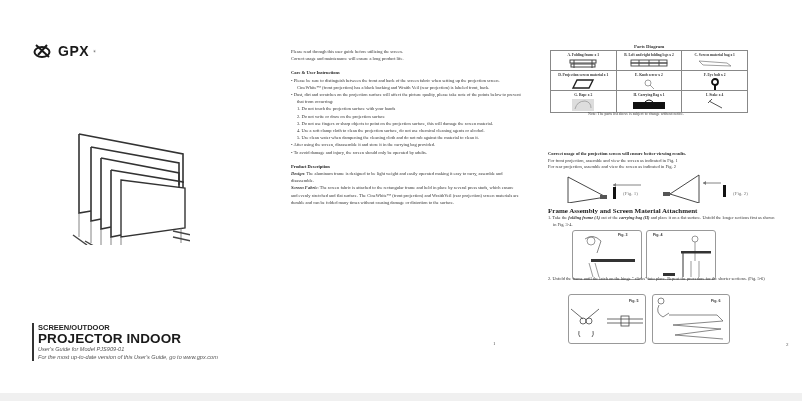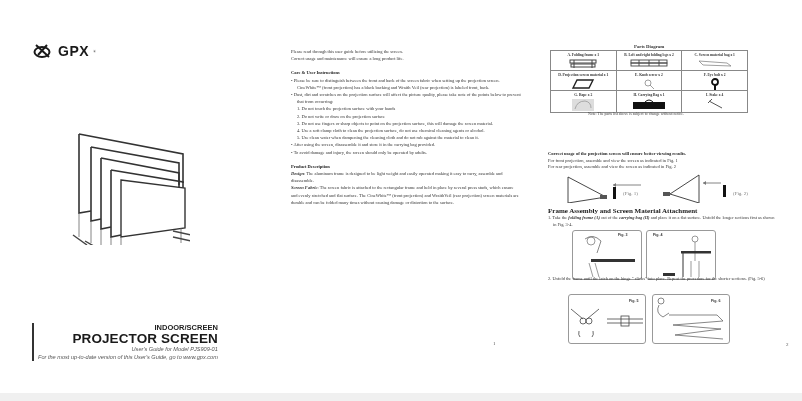--- a/index.html
+++ b/index.html
@@ -1,19 +1,19 @@
 <!DOCTYPE html>
 <html><head>
 <meta charset="utf-8">
 <style>
   * { box-sizing: border-box; margin: 0; padding: 0; }
   html, body { width: 802px; height: 401px; background: #ffffff; overflow: hidden; }
   body { position: relative; font-family: "Liberation Serif", serif; color: #222; }
 
-  .cover { position: absolute; left: 0; top: 0; width: 268px; height: 401px; text-align: right; }
+  .cover { position: absolute; left: 0; top: 0; width: 268px; height: 401px; }
   .page1 { position: absolute; left: 268px; top: 0; width: 268px; height: 401px; }
   .page2 { position: absolute; left: 536px; top: 0; width: 266px; height: 322px; }
 
   .bottom-strip { position: absolute; left: 0; top: 393px; width: 802px; height: 8px; background: #f0f0f0; }
 
   
   .logo { position: absolute; left: 33px; top: 43px; display: flex; align-items: center; gap: 3px; }
   .logo-mark { width: 22px; height: 16px; }
   .logo-text { font-family: "Liberation Sans", sans-serif; font-weight: 700; font-size: 14px; letter-spacing: 0.5px; color: #1a1a1a; }
   .logo-reg { font-size: 4px; vertical-align: top; margin-left: 1px; }
@@ -92,22 +92,22 @@
     </g>
     <g stroke="#444" stroke-width="1.4">
       <line x1="18" y1="110" x2="32" y2="120"></line>
       <line x1="30" y1="116" x2="44" y2="124"></line>
       <line x1="118" y1="106" x2="136" y2="110"></line>
       <line x1="118" y1="112" x2="136" y2="116"></line>
     </g>
   </svg>
 
   <div class="cover-title">
-    <div class="cover-kicker">INDOOR/SCREEN</div>
-    <div class="cover-main">PROJECTOR SCREEN</div>
+    <div class="cover-kicker">SCREEN/OUTDOOR</div>
+    <div class="cover-main">PROJECTOR INDOOR</div>
     <div class="cover-sub">User's Guide for Model PJS909-01</div>
     <div class="cover-sub">For the most up-to-date version of this User's Guide, go to www.gpx.com</div>
   </div>
 </section>
 
 <section class="page1">
   <div class="p1-body">
     <p>Please read through this user guide before utilizing the screen.</p>
     <p>Correct usage and maintenance will ensure a long product life.</p>
     <div class="gap"></div>

